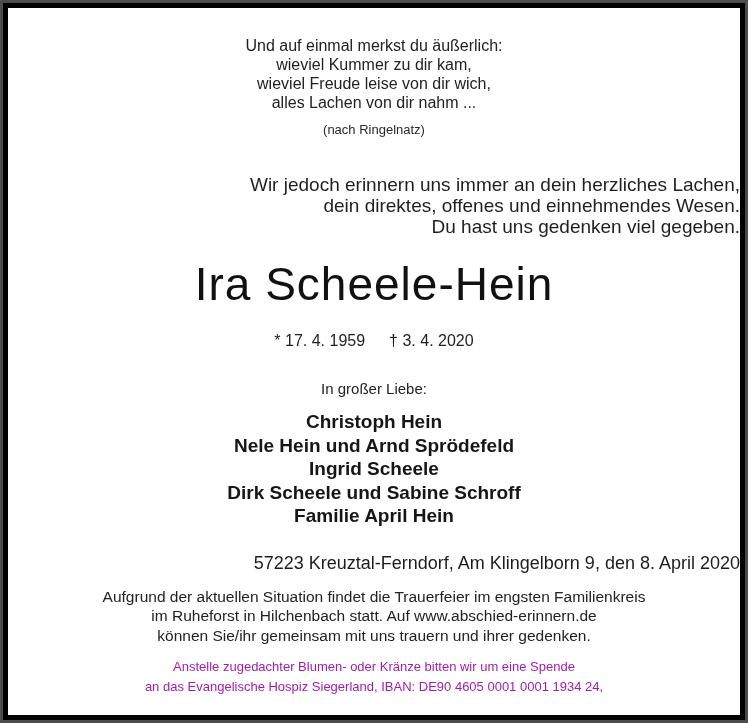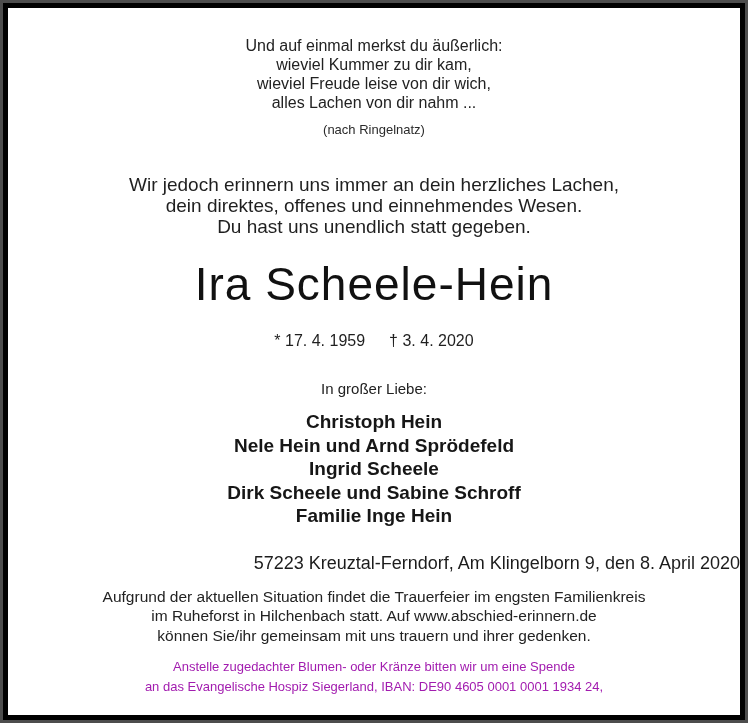--- a/index.html
+++ b/index.html
@@ -40,20 +40,21 @@
   .attribution {
     margin-top: 8px;
     font-size: 13px;
     color: #2a2a2a;
   }
   .memorial-block {
     margin-top: 35px;
     font-size: 19px;
     line-height: 21px;
     color: #1f1f1f;
+    text-align: right;
   }
   .deceased-name {
     margin: 0;
     margin-top: 20px;
     font-size: 46px;
     font-weight: normal;
     letter-spacing: 1px;
     color: #111111;
   }
   .life-dates {
@@ -106,37 +107,37 @@
         <div>Und auf einmal merkst du äußerlich:</div>
         <div>wieviel Kummer zu dir kam,</div>
         <div>wieviel Freude leise von dir wich,</div>
         <div>alles Lachen von dir nahm ...</div>
         <div class="attribution">(nach Ringelnatz)</div>
       </div>
 
       <div class="memorial-block">
         <div>Wir jedoch erinnern uns immer an dein herzliches Lachen,</div>
         <div>dein direktes, offenes und einnehmendes Wesen.</div>
-        <div>Du hast uns unendlich statt gegeben.</div>
+        <div>Du hast uns gedenken viel gegeben.</div>
       </div>
 
       <h1 class="deceased-name">Ira Scheele-Hein</h1>
 
       <div class="life-dates">
         <span class="birth-date">* 17. 4. 1959</span><span class="death-date">† 3. 4. 2020</span>
       </div>
 
       <div class="mourners-intro">In großer Liebe:</div>
 
       <div class="mourners-list">
         <div>Christoph Hein</div>
         <div>Nele Hein und Arnd Sprödefeld</div>
         <div>Ingrid Scheele</div>
         <div>Dirk Scheele und Sabine Schroff</div>
-        <div>Familie Inge Hein</div>
+        <div>Familie April Hein</div>
       </div>
 
       <div class="address-line">57223 Kreuztal-Ferndorf, Am Klingelborn 9, den 8. April 2020</div>
 
       <div class="funeral-block">
         <div>Aufgrund der aktuellen Situation findet die Trauerfeier im engsten Familienkreis</div>
         <div>im Ruheforst in Hilchenbach statt. Auf www.abschied-erinnern.de</div>
         <div>können Sie/ihr gemeinsam mit uns trauern und ihrer gedenken.</div>
       </div>
 

